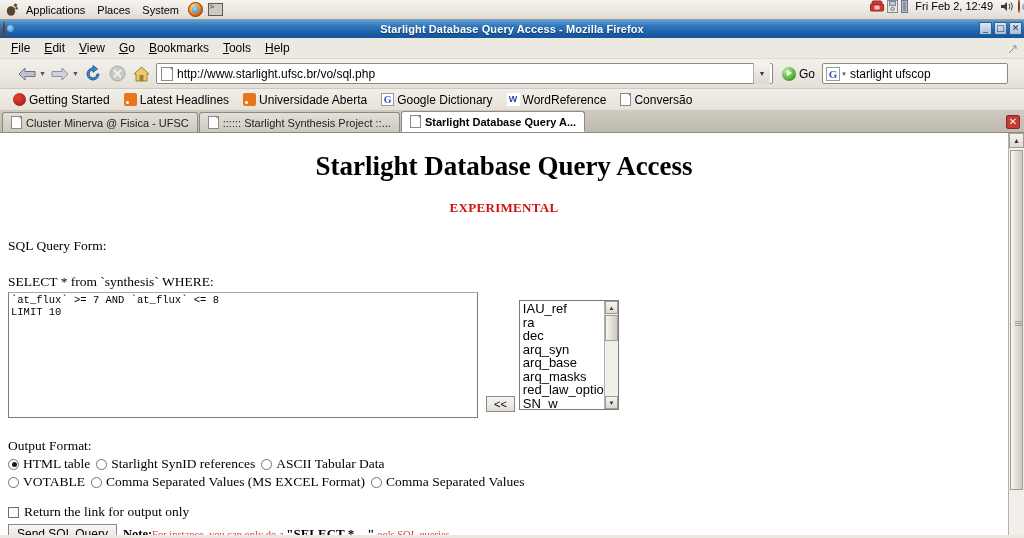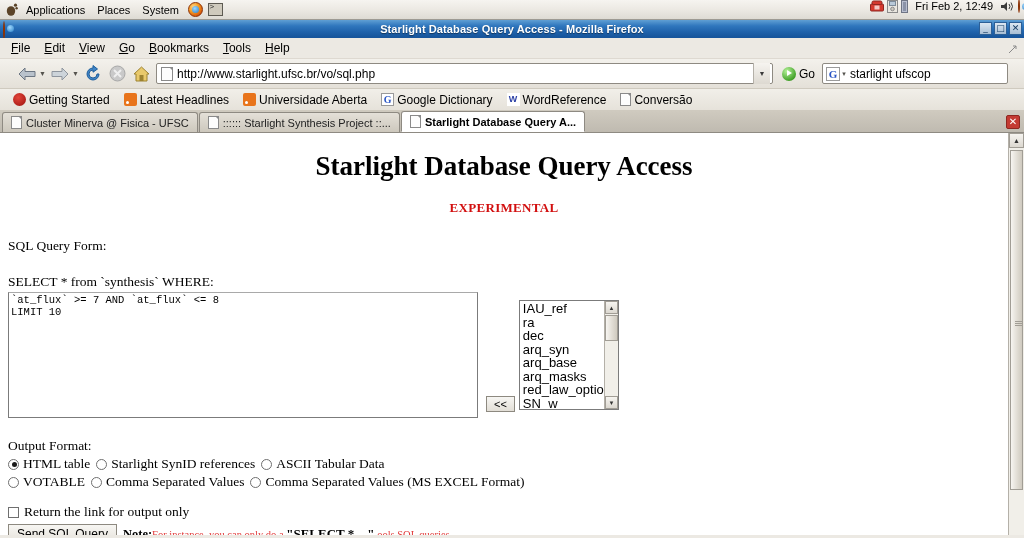--- a/index.html
+++ b/index.html
@@ -511,25 +511,25 @@
         </label>
       </div>
 
       <div class="radio-line">
         <label class="radio-opt body-text">
           <span class="radio"></span>
           <span>VOTABLE</span>
         </label>
         <label class="radio-opt body-text">
           <span class="radio"></span>
-          <span>Comma Separated Values</span>
+          <span>Comma Separated Values (MS EXCEL Format)</span>
         </label>
         <label class="radio-opt body-text">
           <span class="radio"></span>
-          <span>Comma Separated Values (MS EXCEL Format)</span>
+          <span>Comma Separated Values</span>
         </label>
       </div>
 
       <label class="chk-line body-text">
         <span class="chkbox"></span>
         <span>Return the link for output only</span>
       </label>
 
       <div class="submit-line">
         <button class="submit-btn">Send SQL Query</button>

